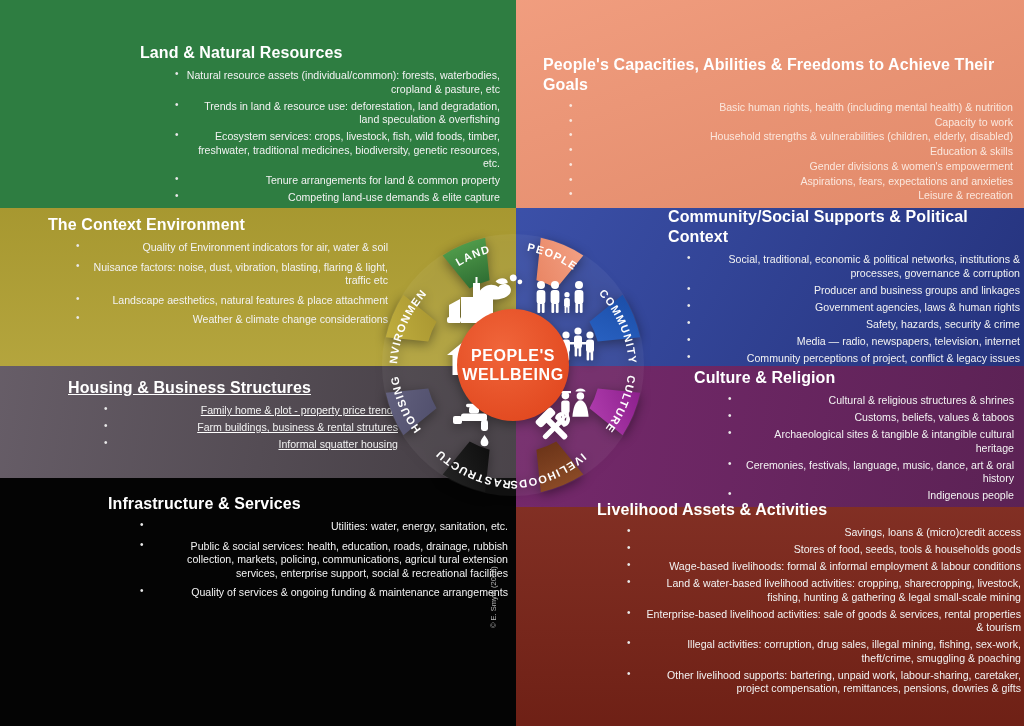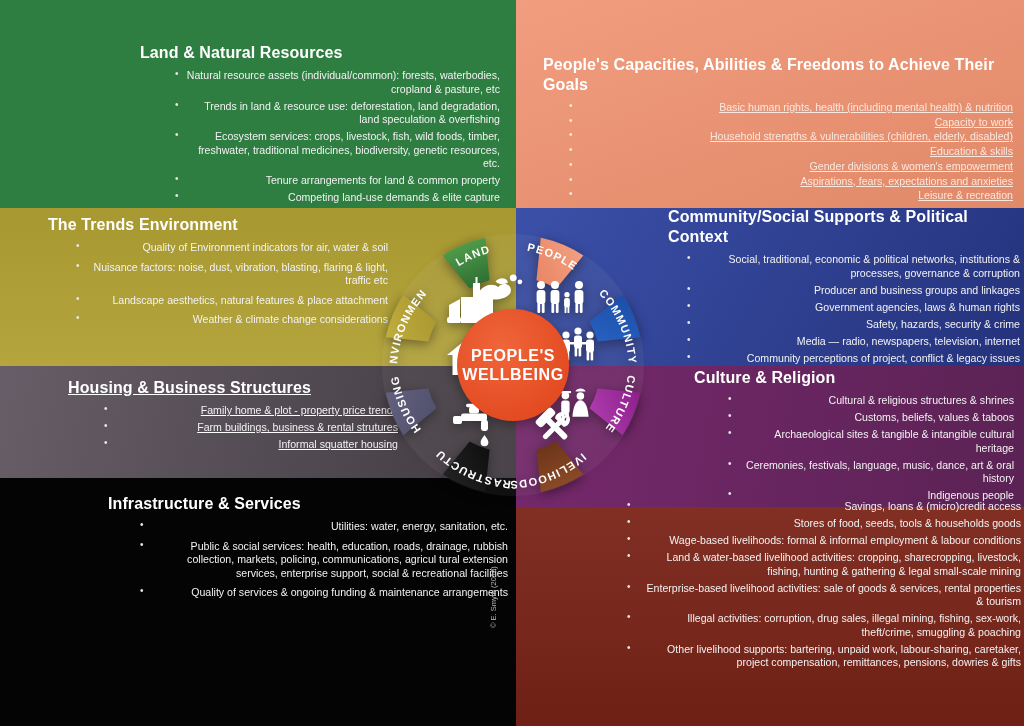--- a/index.html
+++ b/index.html
@@ -43,21 +43,21 @@
     color:#ffffff;line-height:1.25;
   }
   .panel ul{margin:0;padding:0;list-style:none;text-align:right;}
   .panel li{
     position:relative;padding-left:13px;margin-bottom:3.5px;
     font-size:10.6px;line-height:1.28;color:#f2f2f2;
   }
   .panel li::before{
     content:"\2022";position:absolute;left:2px;top:-1px;font-size:10px;color:#e8e8e8;
   }
-  .panel.tight li{margin-bottom:1.2px;text-decoration:underline;}
+  .panel.tight li{margin-bottom:1.2px;}
   .panel.loose li{margin-bottom:6px;}
 
   #p-land       {left:140px;top:43px; width:360px;}
   #p-land h3    {margin-left:0;}
   #p-land ul    {margin-left:33px;}
   #p-people     {left:543px;top:55px; width:470px;}
   #p-people ul  {margin-left:24px;}
   #p-people li  {color:#fbe7dd;}
   #p-people li::before{color:#fbe7dd;}
   #p-env        {left:48px; top:215px;width:340px;}
@@ -128,21 +128,21 @@
         <li>Capacity to work</li>
         <li>Household strengths &amp; vulnerabilities (children, elderly, disabled)</li>
         <li>Education &amp; skills</li>
         <li>Gender divisions &amp; women's empowerment</li>
         <li>Aspirations, fears, expectations and anxieties</li>
         <li>Leisure &amp; recreation</li>
       </ul>
   </div>
 
   <div class="panel loose" id="p-env">
-    <h3>The Trends Environment</h3>
+    <h3>The Context Environment</h3>
     <ul>
         <li>Quality of Environment indicators for air, water &amp; soil</li>
         <li>Nuisance factors: noise, dust, vibration, blasting, flaring &amp; light, traffic etc</li>
         <li>Landscape aesthetics, natural features &amp; place attachment</li>
         <li>Weather &amp; climate change considerations</li>
       </ul>
   </div>
 
   <div class="panel" id="p-comm">
     <h3>Community/Social Supports &amp; Political Context</h3>
@@ -179,20 +179,21 @@
   <div class="panel loose" id="p-infra">
     <h3>Infrastructure &amp; Services</h3>
     <ul>
         <li>Utilities: water, energy, sanitation, etc.</li>
         <li>Public &amp; social services: health, education, roads, drainage, rubbish collection, markets, policing, communications, agricul tural extension services, enterprise support, social &amp; recreational facilities</li>
         <li>Quality of services &amp; ongoing funding &amp; maintenance arrangements</li>
       </ul>
   </div>
 
   <div class="panel" id="p-live">
+    <h3>Livelihood Assets &amp; Activities</h3>
     <ul>
         <li>Savings, loans &amp; (micro)credit access</li>
         <li>Stores of food, seeds, tools &amp; households goods</li>
         <li>Wage-based livelihoods: formal &amp; informal employment &amp; labour conditions</li>
         <li>Land &amp; water-based livelihood activities: cropping, sharecropping, livestock, fishing, hunting &amp; gathering &amp; legal small-scale mining</li>
         <li>Enterprise-based livelihood activities: sale of goods &amp; services, rental properties &amp; tourism</li>
         <li>Illegal activities: corruption, drug sales, illegal mining, fishing, sex-work, theft/crime, smuggling &amp; poaching</li>
         <li>Other livelihood supports: bartering, unpaid work, labour-sharing, caretaker, project compensation, remittances, pensions, dowries &amp; gifts</li>
       </ul>
   </div>

